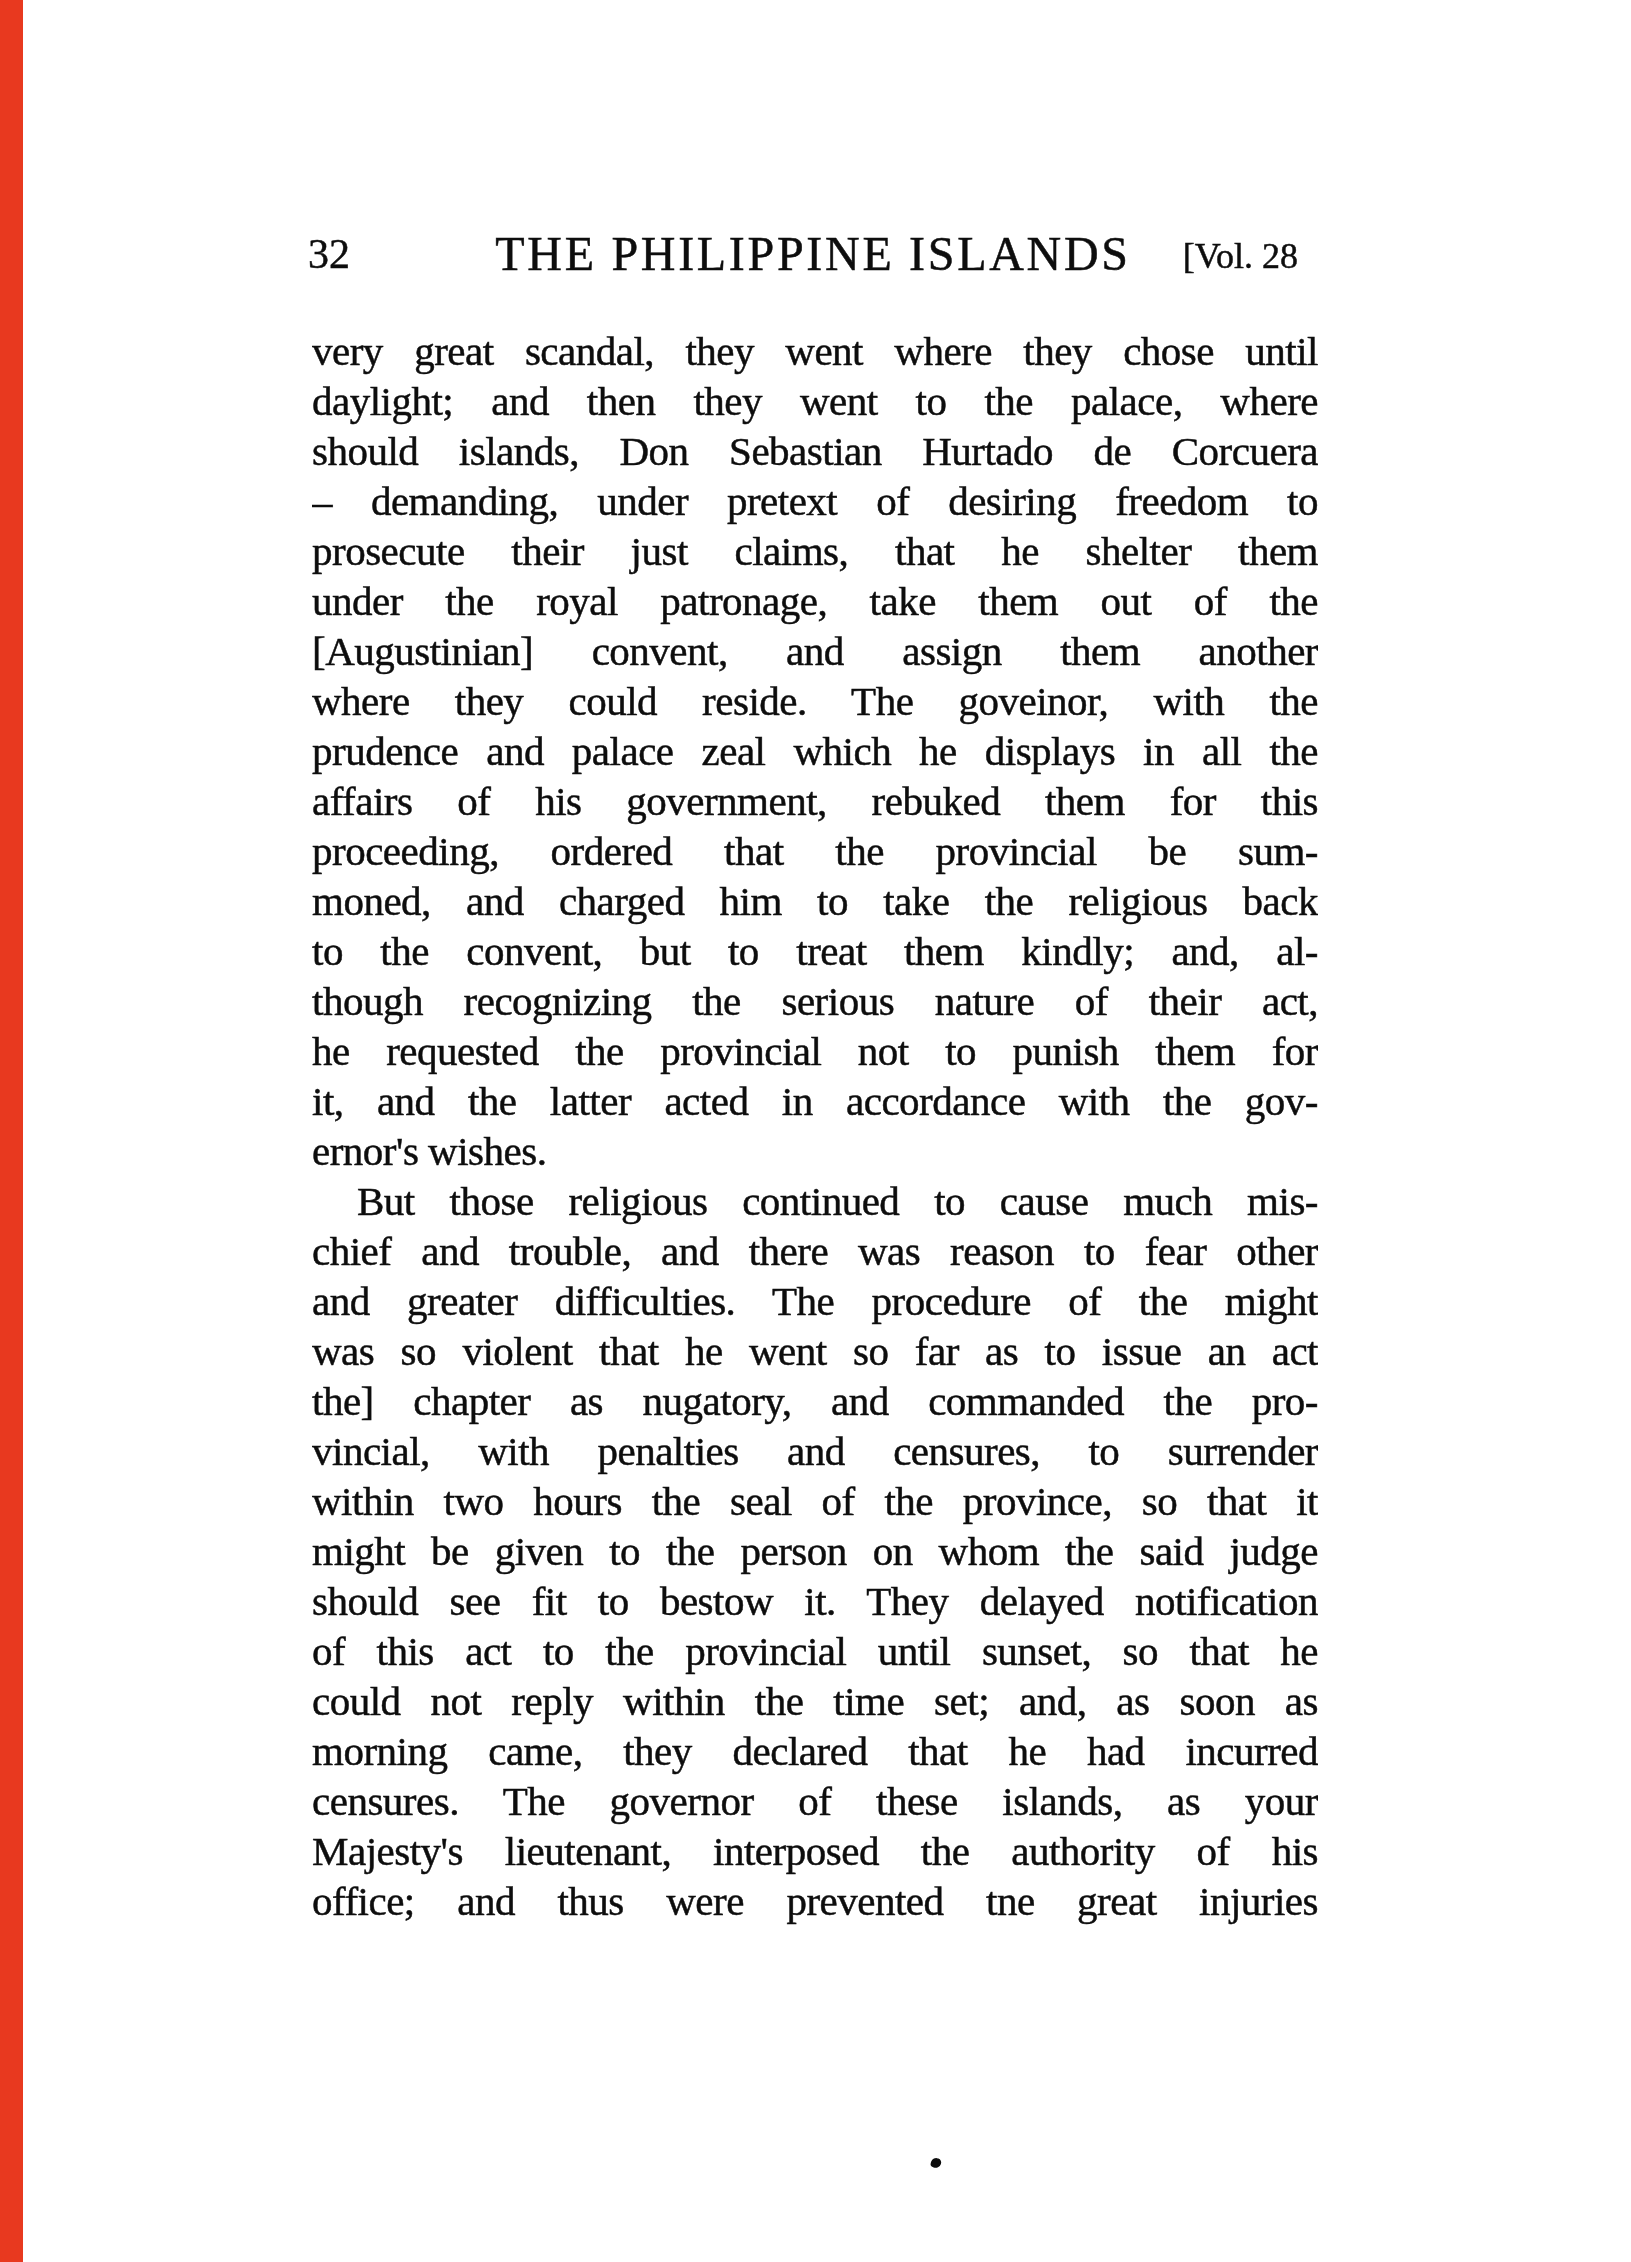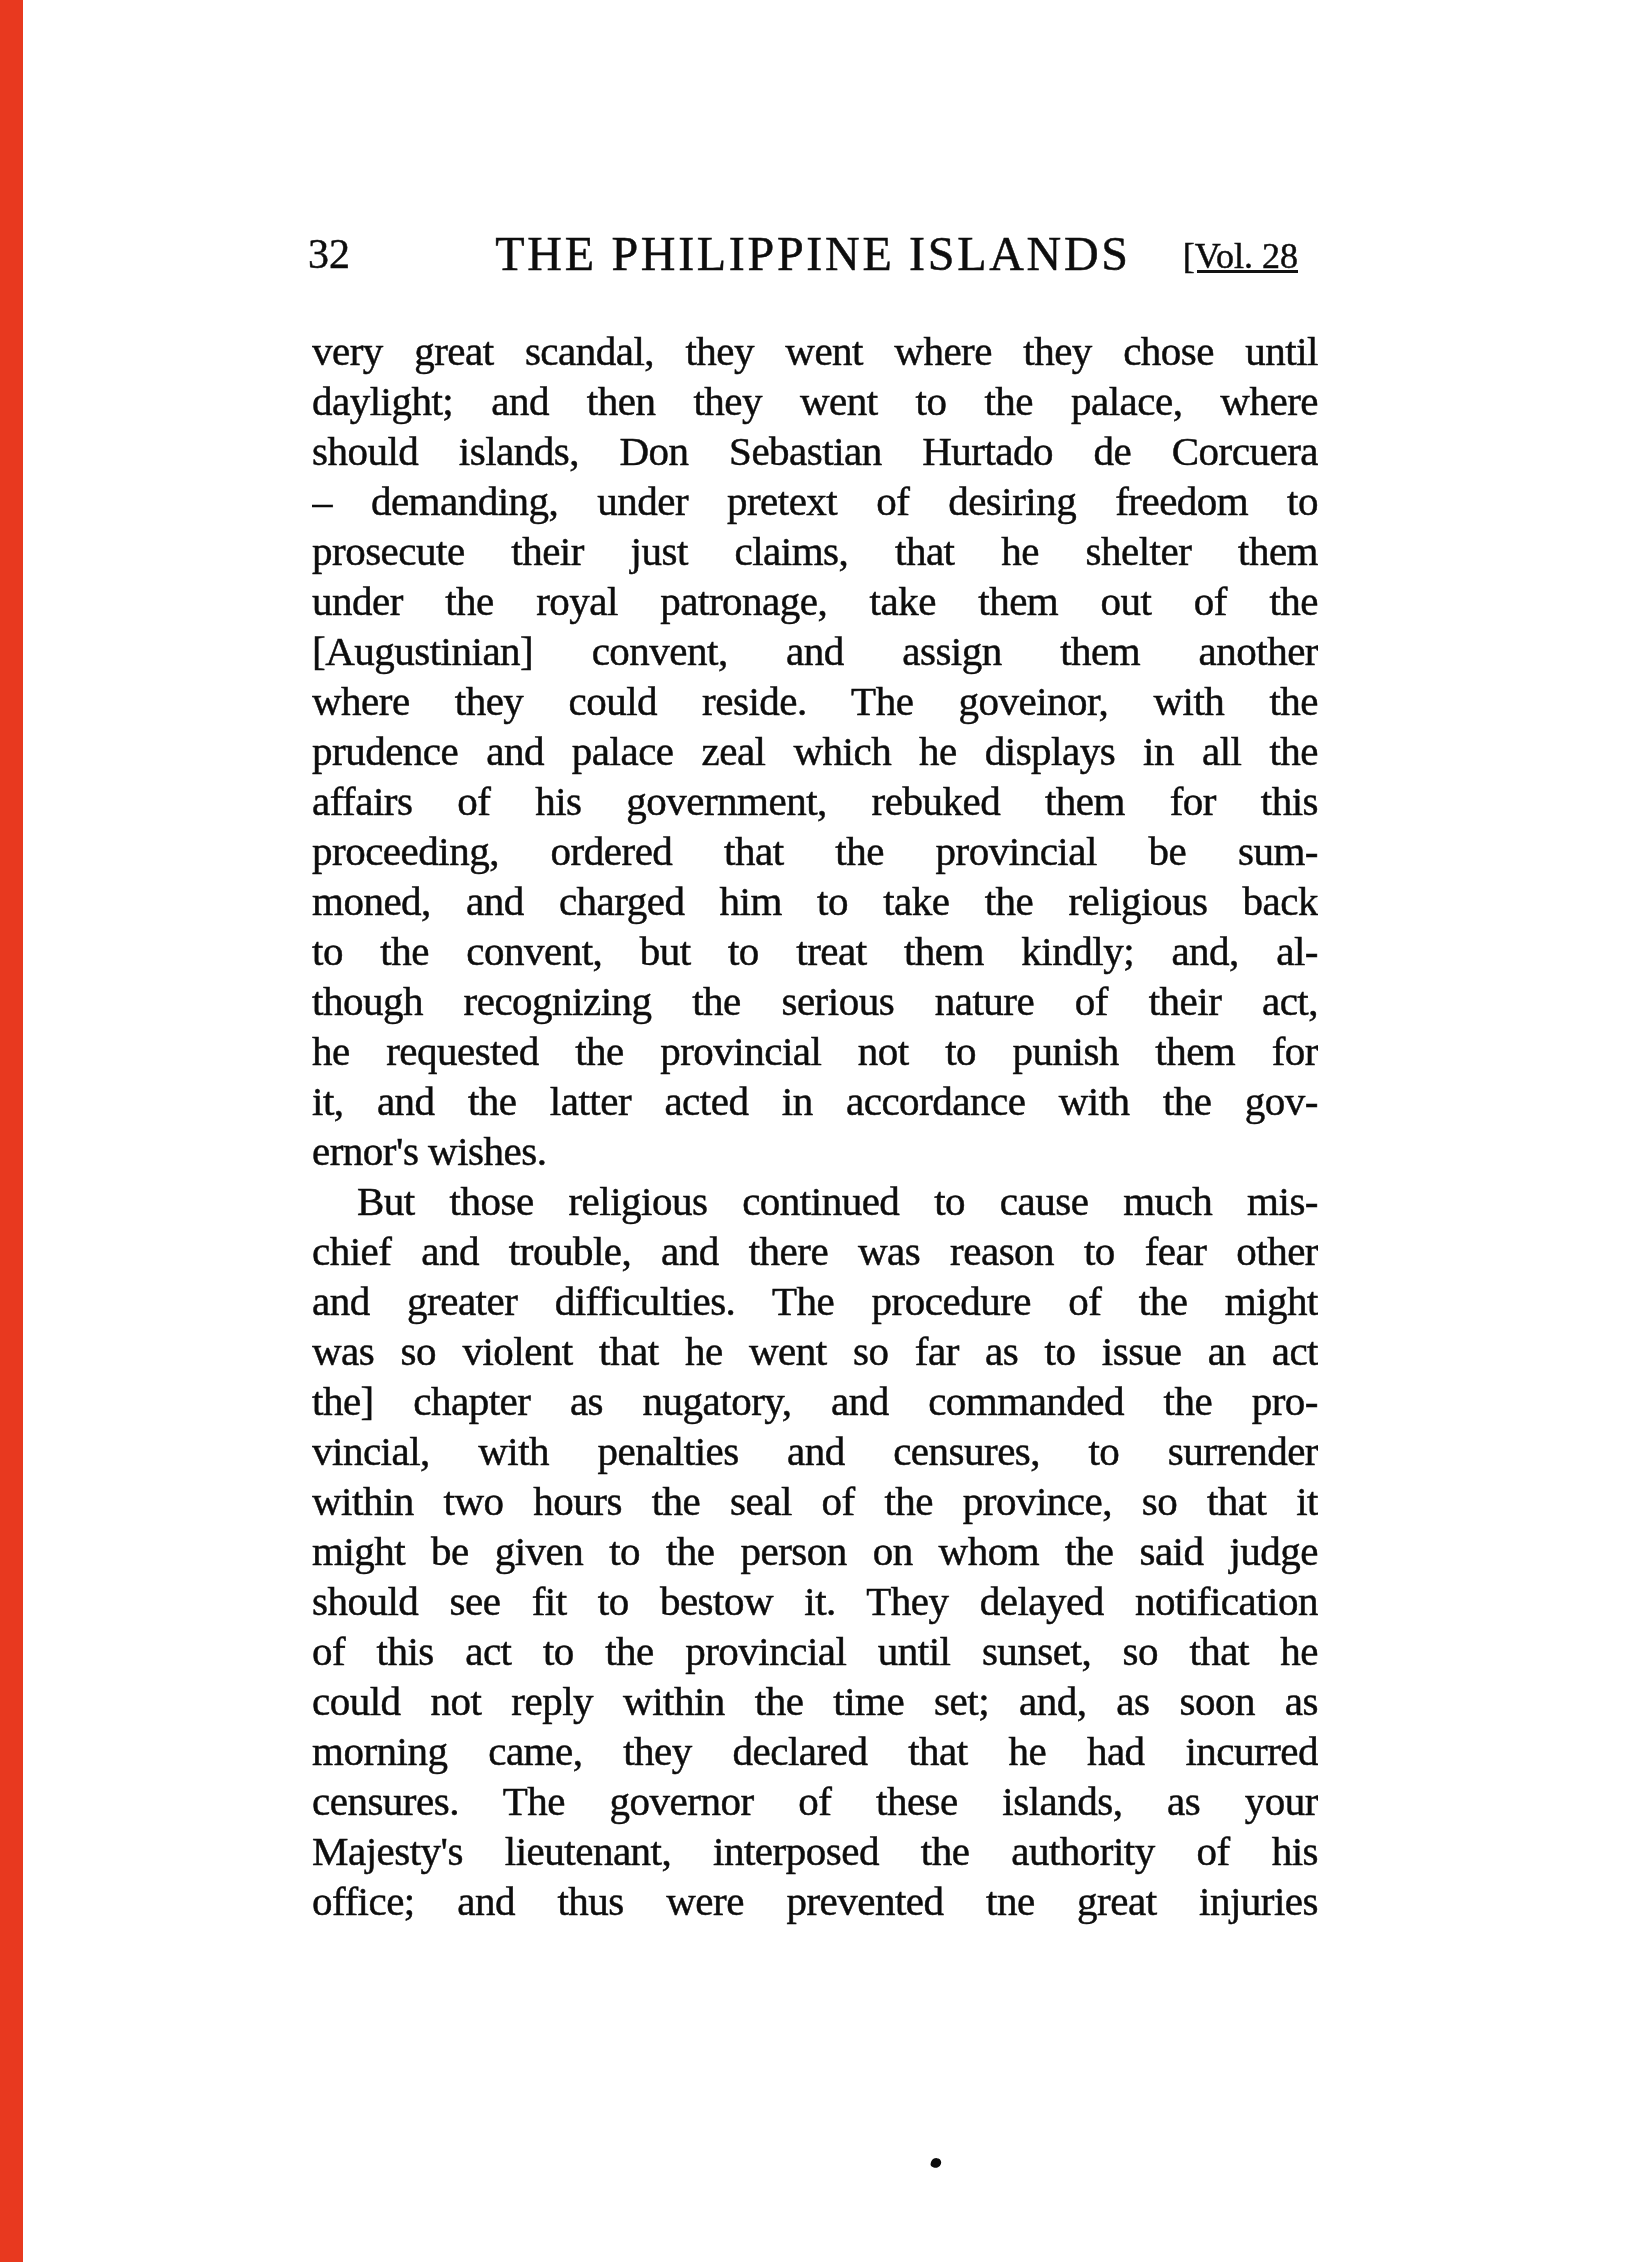--- a/index.html
+++ b/index.html
@@ -43,21 +43,20 @@
     transform: translateX(-50%);
     font-size: 48px;
     letter-spacing: 2.7px;
     white-space: nowrap;
   }
   .volume-label {
     margin-left: auto;
     font-size: 36px;
     padding-right: 20px;
     white-space: nowrap;
-    text-decoration: underline;
   }
   .text-block {
     position: absolute;
     left: 312px;
     top: 326px;
     width: 1006px;
     font-size: 41px;
     line-height: 50px;
     letter-spacing: -0.5px;
   }

